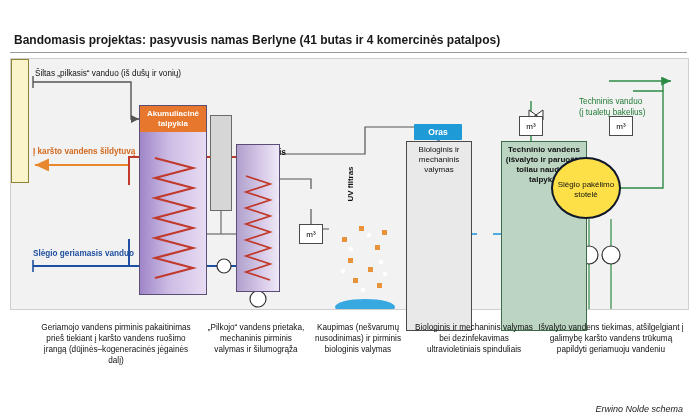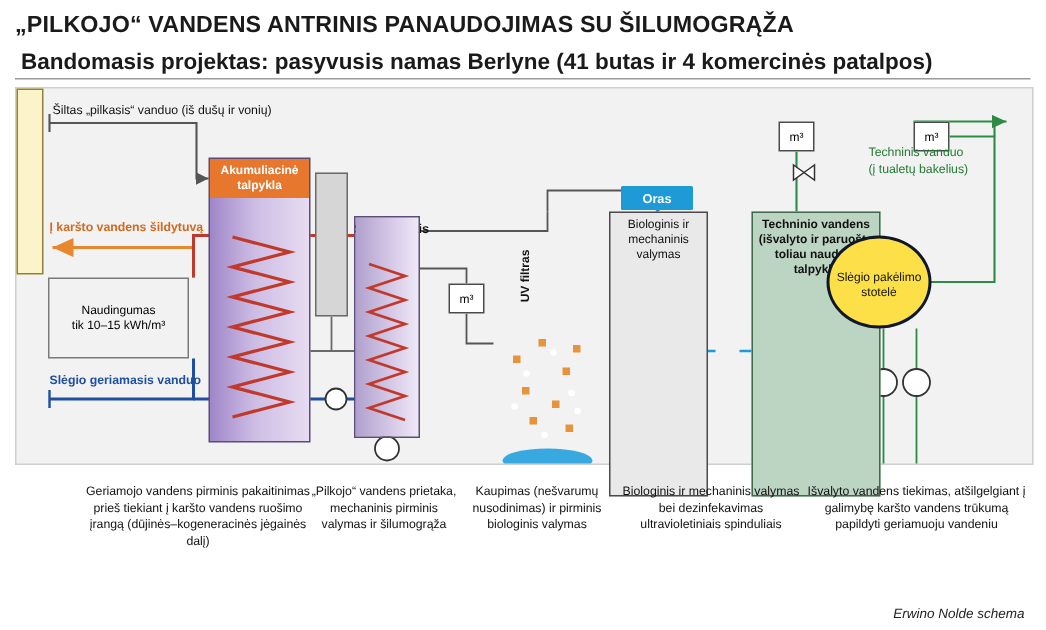--- a/index.html
+++ b/index.html
@@ -27,21 +27,21 @@
     font-size: 15.5px;
     font-weight: bold;
     letter-spacing: 0.1px;
     color: #1a1a1a;
     white-space: nowrap;
   }
   .subtitle {
     position: absolute;
     left: 14px;
     top: 33px;
-    font-size: 15px;
+    font-size: 12px;
     font-weight: bold;
     color: #1a1a1a;
     white-space: nowrap;
   }
   .hrule {
     position: absolute;
     left: 10px;
     top: 52px;
     width: 677px;
     height: 1px;
@@ -143,21 +143,21 @@
     background: #1e9ad6; color: #ffffff;
     font-size: 8.5px; font-weight: bold;
     display: flex; align-items: center; justify-content: center;
     border-radius: 1px;
   }
   .meter {
     position: absolute;
     box-sizing: border-box;
     background: #ffffff; border: 1px solid #4a4a4a;
     font-size: 8px;
-    display: flex; align-items: center; justify-content: center;
+    display: flex; align-items: center; justify-content: center; margin-top: 35px;
   }
   .m1 { left: 288px; top: 130px; width: 24px; height: 20px; }
   .m2 { left: 508px; top: 22px; width: 24px; height: 20px; }
   .m3 { left: 598px; top: 22px; width: 24px; height: 20px; }
   .legend-box {
     position: absolute;
     left: 21px; top: 126px; width: 94px; height: 54px;
     box-sizing: border-box;
     background: #f2f2f2; border: 1px solid #7a7a7a;
     font-size: 8px; line-height: 10.5px; text-align: center;
@@ -190,21 +190,20 @@
     font-size: 9px;
     font-style: italic;
     color: #222;
   }
 </style>
 </head>
 <body>
 
 <div id="root">
 
-  <div class="title">„PILKOJO“ VANDENS ANTRINIS PANAUDOJIMAS SU ŠILUMOGRĄŽA</div>
   <div class="subtitle">Bandomasis projektas: pasyvusis namas Berlyne (41 butas ir 4 komercinės patalpos)</div>
   <div class="hrule"></div>
 
   <div class="canvas">
 
     <svg class="sv" width="677" height="250" viewBox="0 0 677 250">
       <defs>
         <marker id="arrGrey" markerWidth="8" markerHeight="8" refX="6" refY="3" orient="auto">
           <path d="M0,0 L6,3 L0,6 z" fill="#555"></path>
         </marker>
@@ -351,36 +350,30 @@
     </div>
 
     <div class="box pump-station">
       <span class="lbl">Slėgio pakėlimo stotelė</span>
     </div>
 
     <div class="meter m1">m³</div>
     <div class="meter m2">m³</div>
     <div class="meter m3">m³</div>
 
-    <div class="legend-box">
-      <span>
-        <span>Naudingumas</span><br>
-        <span>tik 10–15 kWh/m³</span>
-      </span>
-    </div>
 
     <div class="flowlbl" style="left:24px; top:10px;">Šiltas „pilkasis“ vanduo (iš dušų ir vonių)</div>
     <div class="flowlbl orange" style="left:22px; top:88px;">Į karšto vandens šildytuvą</div>
     <div class="flowlbl blue" style="left:22px; top:190px;">Slėgio geriamasis vanduo</div>
     <div class="flowlbl green" style="left:568px; top:38px;">Techninis vanduo</div>
     <div class="flowlbl green" style="left:568px; top:49px;">(į tualetų bakelius)</div>
   </div>
 
   <div class="cap-row">
-    <div class="cap" style="left:26px; top:4px; width:160px;margin-left:16px;">Geriamojo vandens pirminis pakaitinimas prieš tiekiant į karšto vandens ruošimo įrangą (dūjinės–kogeneracinės jėgainės dalį)</div>
+    <div class="cap" style="left:26px; top:4px; width:160px;">Geriamojo vandens pirminis pakaitinimas prieš tiekiant į karšto vandens ruošimo įrangą (dūjinės–kogeneracinės jėgainės dalį)</div>
     <div class="cap" style="left:196px; top:4px; width:100px;">„Pilkojo“ vandens prietaka, mechaninis pirminis valymas ir šilumogrąža</div>
     <div class="cap" style="left:300px; top:4px; width:96px;">Kaupimas (nešvarumų nusodinimas) ir pirminis biologinis valymas</div>
     <div class="cap" style="left:403px; top:4px; width:122px;">Biologinis ir mechaninis valymas bei dezinfekavimas ultravioletiniais spinduliais</div>
     <div class="cap" style="left:528px; top:4px; width:146px;">Išvalyto vandens tiekimas, atšilgelgiant į galimybę karšto vandens trūkumą papildyti geriamuoju vandeniu</div>
   </div>
 
   <div class="signature">Erwino Nolde schema</div>
 </div>
 
 </body></html>

